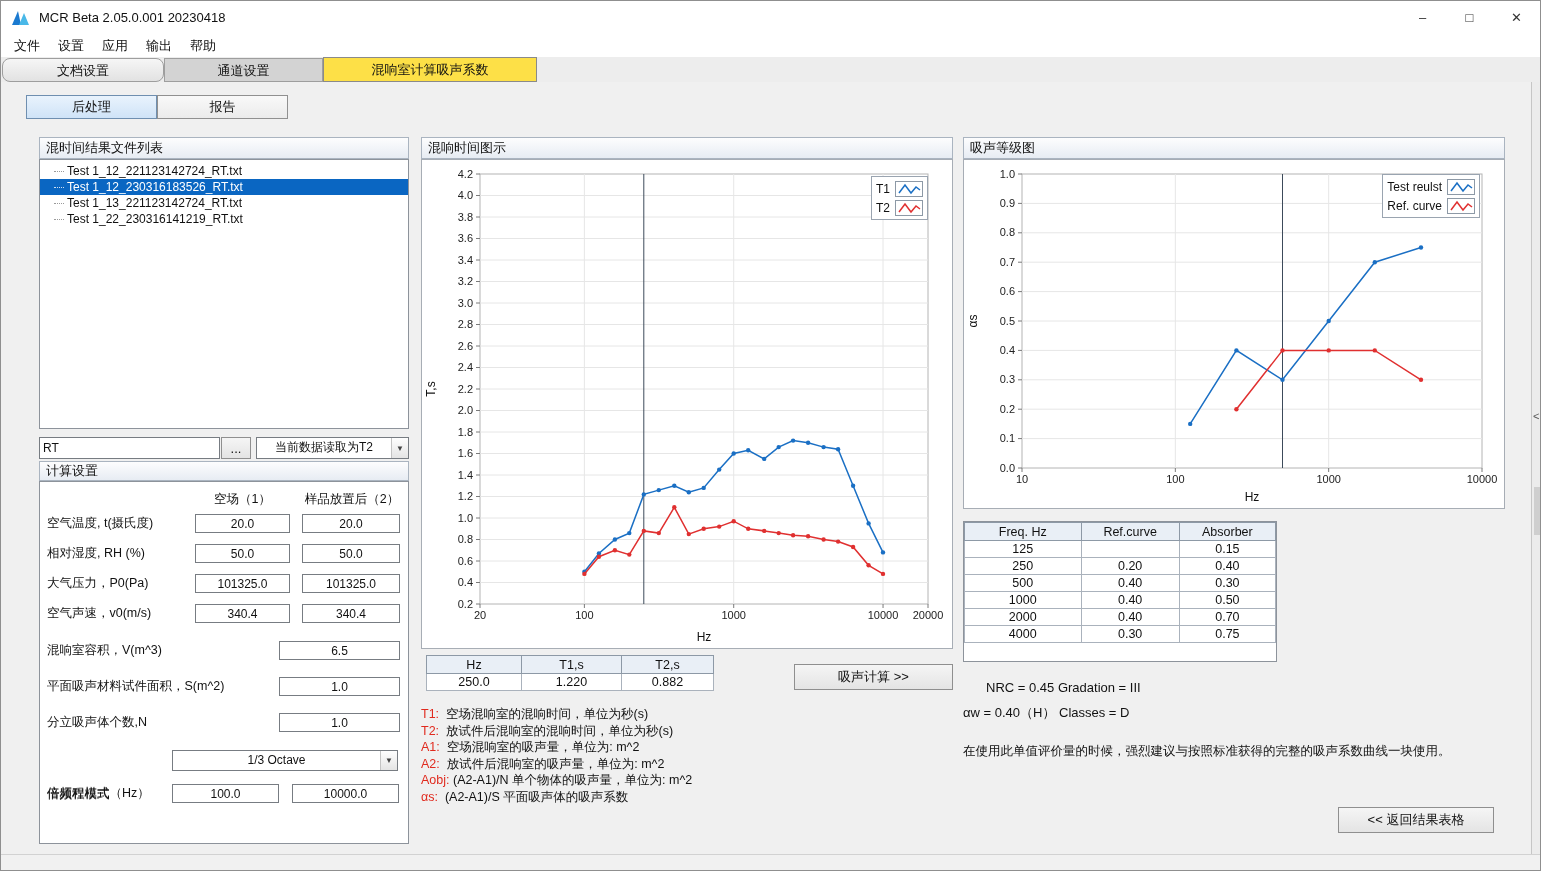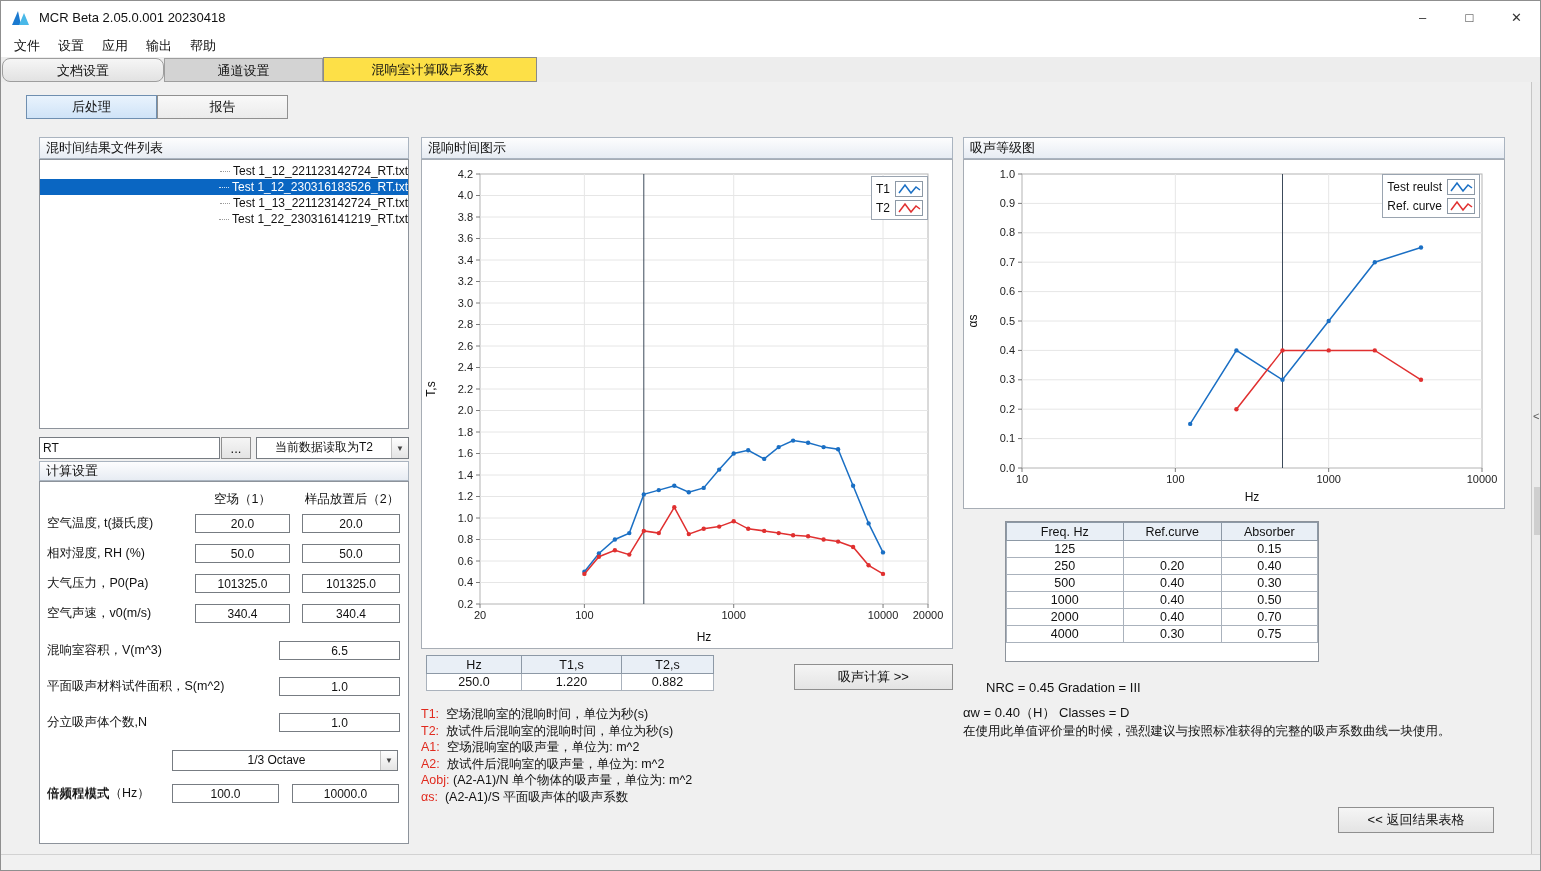--- a/index.html
+++ b/index.html
@@ -26,21 +26,21 @@
 
   
   .subtab { position:absolute; width:131px; height:24px; text-align:center; font-size:13px; line-height:22px; border:1px solid #909090; background:linear-gradient(#f9f9f9,#ebebeb); color:#111; }
   .subtab.active { background:linear-gradient(#e9f3fd,#cfe3f7); border-color:#6f8fb0; }
 
   
   .panel-header { position:absolute; height:22px; background:linear-gradient(#fdfdfe,#e7ecf3); border:1px solid #aab4c0; font-size:13px; line-height:20px; padding-left:6px; color:#111; }
   .white-box { position:absolute; background:#ffffff; border:1px solid #8d939b; }
 
   
-  .file-item { height:16px; line-height:16px; font-size:12px; color:#111; padding-left:12px; white-space:nowrap; display:flex; align-items:center;justify-content:flex-end; }
+  .file-item { height:16px; line-height:16px; font-size:12px; color:#111; padding-left:12px; white-space:nowrap; display:flex; align-items:center; }
   .file-item .tree-mark { display:inline-block; width:10px; height:1px; border-top:1px dotted #9a9a9a; margin:0 3px 0 2px; flex:0 0 auto; }
   .file-item.selected { background:#0a66c2; color:#ffffff; }
   .file-item.selected .tree-mark { border-top-color:#cfe0f2; }
 
   
   .field { position:absolute; border:1px solid #777c82; background:#fff; font-size:12px; text-align:center; color:#111; font-family:inherit; padding:0 3px; }
   .field.left { text-align:left; }
   .combo { position:absolute; border:1px solid #777c82; background:#fff; font-size:12px; color:#111; line-height:19px; text-align:center; padding-right:17px; }
   .combo .combo-arrow { position:absolute; right:0; top:0; bottom:0; width:17px; background:linear-gradient(#fefefe,#e4e4e4); border-left:1px solid #c3c3c3; font-size:8px; color:#444; display:flex; align-items:center; justify-content:center; }
 
@@ -57,31 +57,31 @@
   .chart-box text.axis { font-size:12px; fill:#111; }
   .chart-legend { position:absolute; background:#ffffff; border:1px solid #9aa4b0; padding:2px 4px; }
   .legend-row { display:flex; align-items:center; justify-content:flex-end; gap:5px; height:19px; }
   .legend-label { font-size:12px; color:#111; }
   .legend-swatch { display:inline-flex; border:1px solid #8d99a6; background:#fff; width:28px; height:16px; align-items:center; justify-content:center; }
 
   
   table.mini-table { position:absolute; border-collapse:collapse; font-size:12.5px; background:#fff; }
   table.mini-table th { background:#e9eff6; border:1px solid #8d99a6; font-weight:normal; height:18px; color:#111; }
   table.mini-table td { background:#fff; border:1px solid #aab2bc; text-align:center; height:17px; color:#111; }
-  .abs-table-wrap { position:absolute; background:#fff; border:1px solid #8d939b;margin-left:42px; }
+  .abs-table-wrap { position:absolute; background:#fff; border:1px solid #8d939b; }
   .abs-table-wrap table { position:static; width:100%; }
 
   
   .notes { position:absolute; }
   .note-line { height:16.5px; font-size:12.5px; white-space:nowrap; }
   .note-prefix { color:#e02a1e; }
   .note-text { color:#111; }
 
   .result-text { position:absolute; font-size:13px; color:#111; white-space:nowrap; }
-  .result-note { position:absolute; font-size:12.5px; color:#111; white-space:nowrap; }
+  .result-note { position:absolute; font-size:12.5px; color:#111; white-space:nowrap;margin-top:20px; }
 
   
   .side-strip { position:absolute; left:1530px; top:81px; width:10px; height:772px; background:#ececec; border-left:1px solid #c6c6c6; }
   .collapse-glyph { position:absolute; left:1px; top:328px; font-size:11px; color:#555; }
   .strip-thumb { position:absolute; left:2px; top:405px; width:6px; height:48px; background:#cfcfcf; }
   .page-bottom { position:absolute; left:0; top:853px; width:1541px; height:18px; background:#f1f1f1; border-top:1px solid #d2d2d2; }
 </style>
 </head>
 <body>
 

